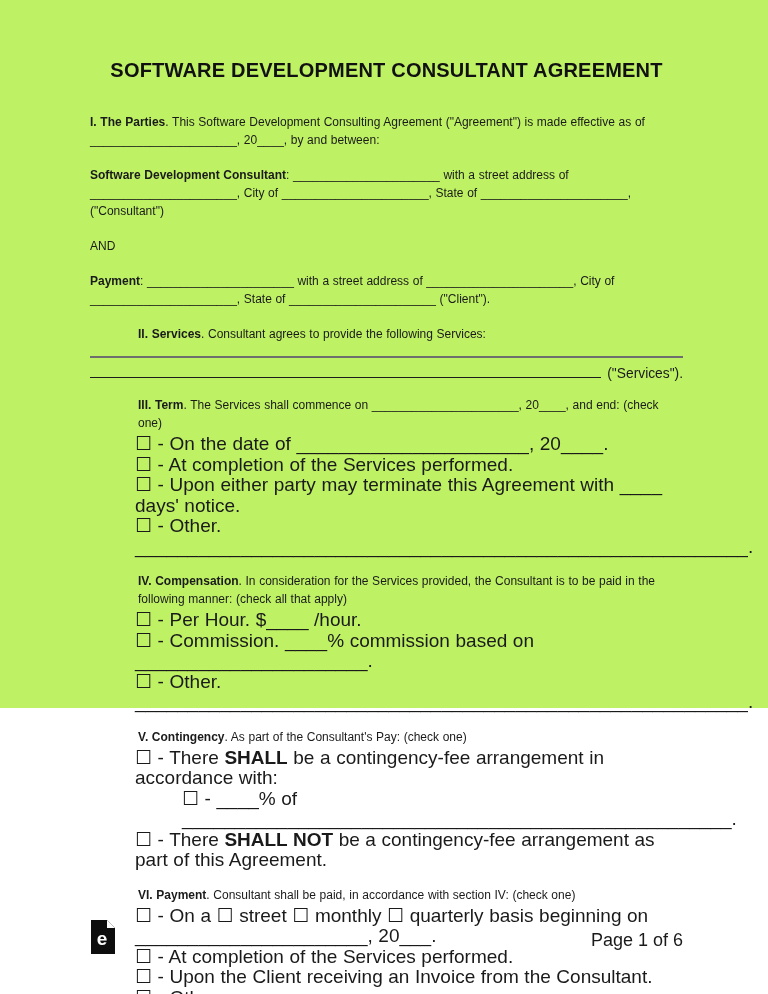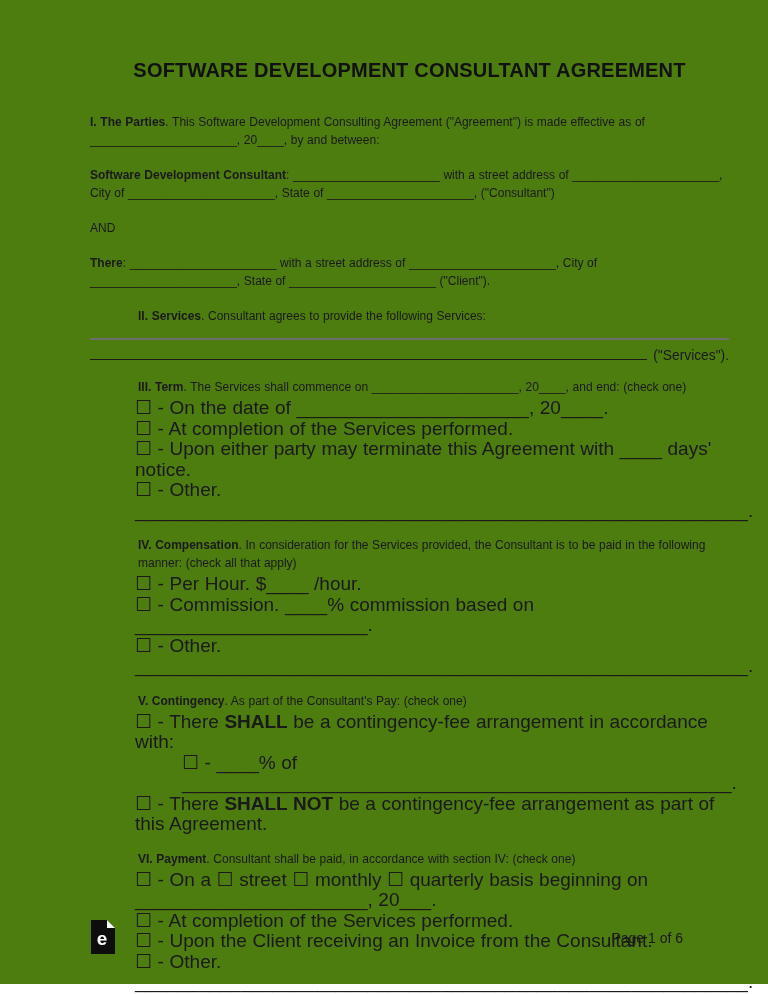--- a/index.html
+++ b/index.html
@@ -3,23 +3,23 @@
 <meta charset="utf-8">
 <style>
   html, body { margin: 0; padding: 0; background: #ffffff; }
   body {
     width: 768px; height: 994px; overflow: hidden;
     font-family: "Liberation Sans", "DejaVu Sans", sans-serif;
     color: #1a1a1a;
   }
   .page {
     position: relative; box-sizing: border-box;
-    width: 768px; height: 984px;
-    padding: 50px 39px 0 90px;
-    background: #4d7c0f;
+    width: 768px; height: 708px;
+    padding: 50px 85px 0 90px;
+    background: #bef264;
   }
   h1.doc-title {
     font-size: 20px; line-height: 24px; font-weight: bold;
     text-align: center; margin: 8px 0 31px 0; letter-spacing: 0.2px;
     color: #111;
   }
   .para {
     font-size: 12px; line-height: 18px; margin: 0 0 17px 0;
     word-spacing: 0.3px;
   }
@@ -42,37 +42,37 @@
   }
   .rule-thin {
     flex: 1 1 auto; border-bottom: 1.5px solid #1c1c1c;
     margin: 0 6px 3px 0;
   }
   .blank-suffix { flex: 0 0 auto; white-space: nowrap; }
   .footer {
     position: absolute; left: 90px; right: 85px; top: 920px;
     display: flex; justify-content: space-between; align-items: flex-start;
   }
-  .page-label { font-size: 14px; color: #1a1a1a; margin-top: 10px; }
+  .page-label { font-size: 18px; color: #1a1a1a; margin-top: 10px; }
 </style>
 </head>
 <body>
 
 <div class="page">
 
   <h1 class="doc-title">SOFTWARE DEVELOPMENT CONSULTANT AGREEMENT</h1>
 
   <section>
     <p class="para"><span class="lead">I. The Parties</span><span>. This Software Development Consulting Agreement ("Agreement") is made effective as of ______________________, 20____, by and between:</span></p>
 
     <p class="para"><span class="lead">Software Development Consultant</span><span>: ______________________ with a street address of ______________________, City of ______________________, State of ______________________, ("Consultant")</span></p>
 
     <p class="para">AND</p>
 
-    <p class="para"><span class="lead">There</span><span>: ______________________ with a street address of ______________________, City of ______________________, State of ______________________ ("Client").</span></p>
+    <p class="para"><span class="lead">Payment</span><span>: ______________________ with a street address of ______________________, City of ______________________, State of ______________________ ("Client").</span></p>
   </section>
 
   <section>
     <p class="para tight"><span class="lead">II. Services</span><span>. Consultant agrees to provide the following Services:</span></p>
     <div class="rule-thick"></div>
     <div class="blank-row">
       <span class="rule-thin"></span>
       <span class="blank-suffix">("Services").</span>
     </div>
   </section>

